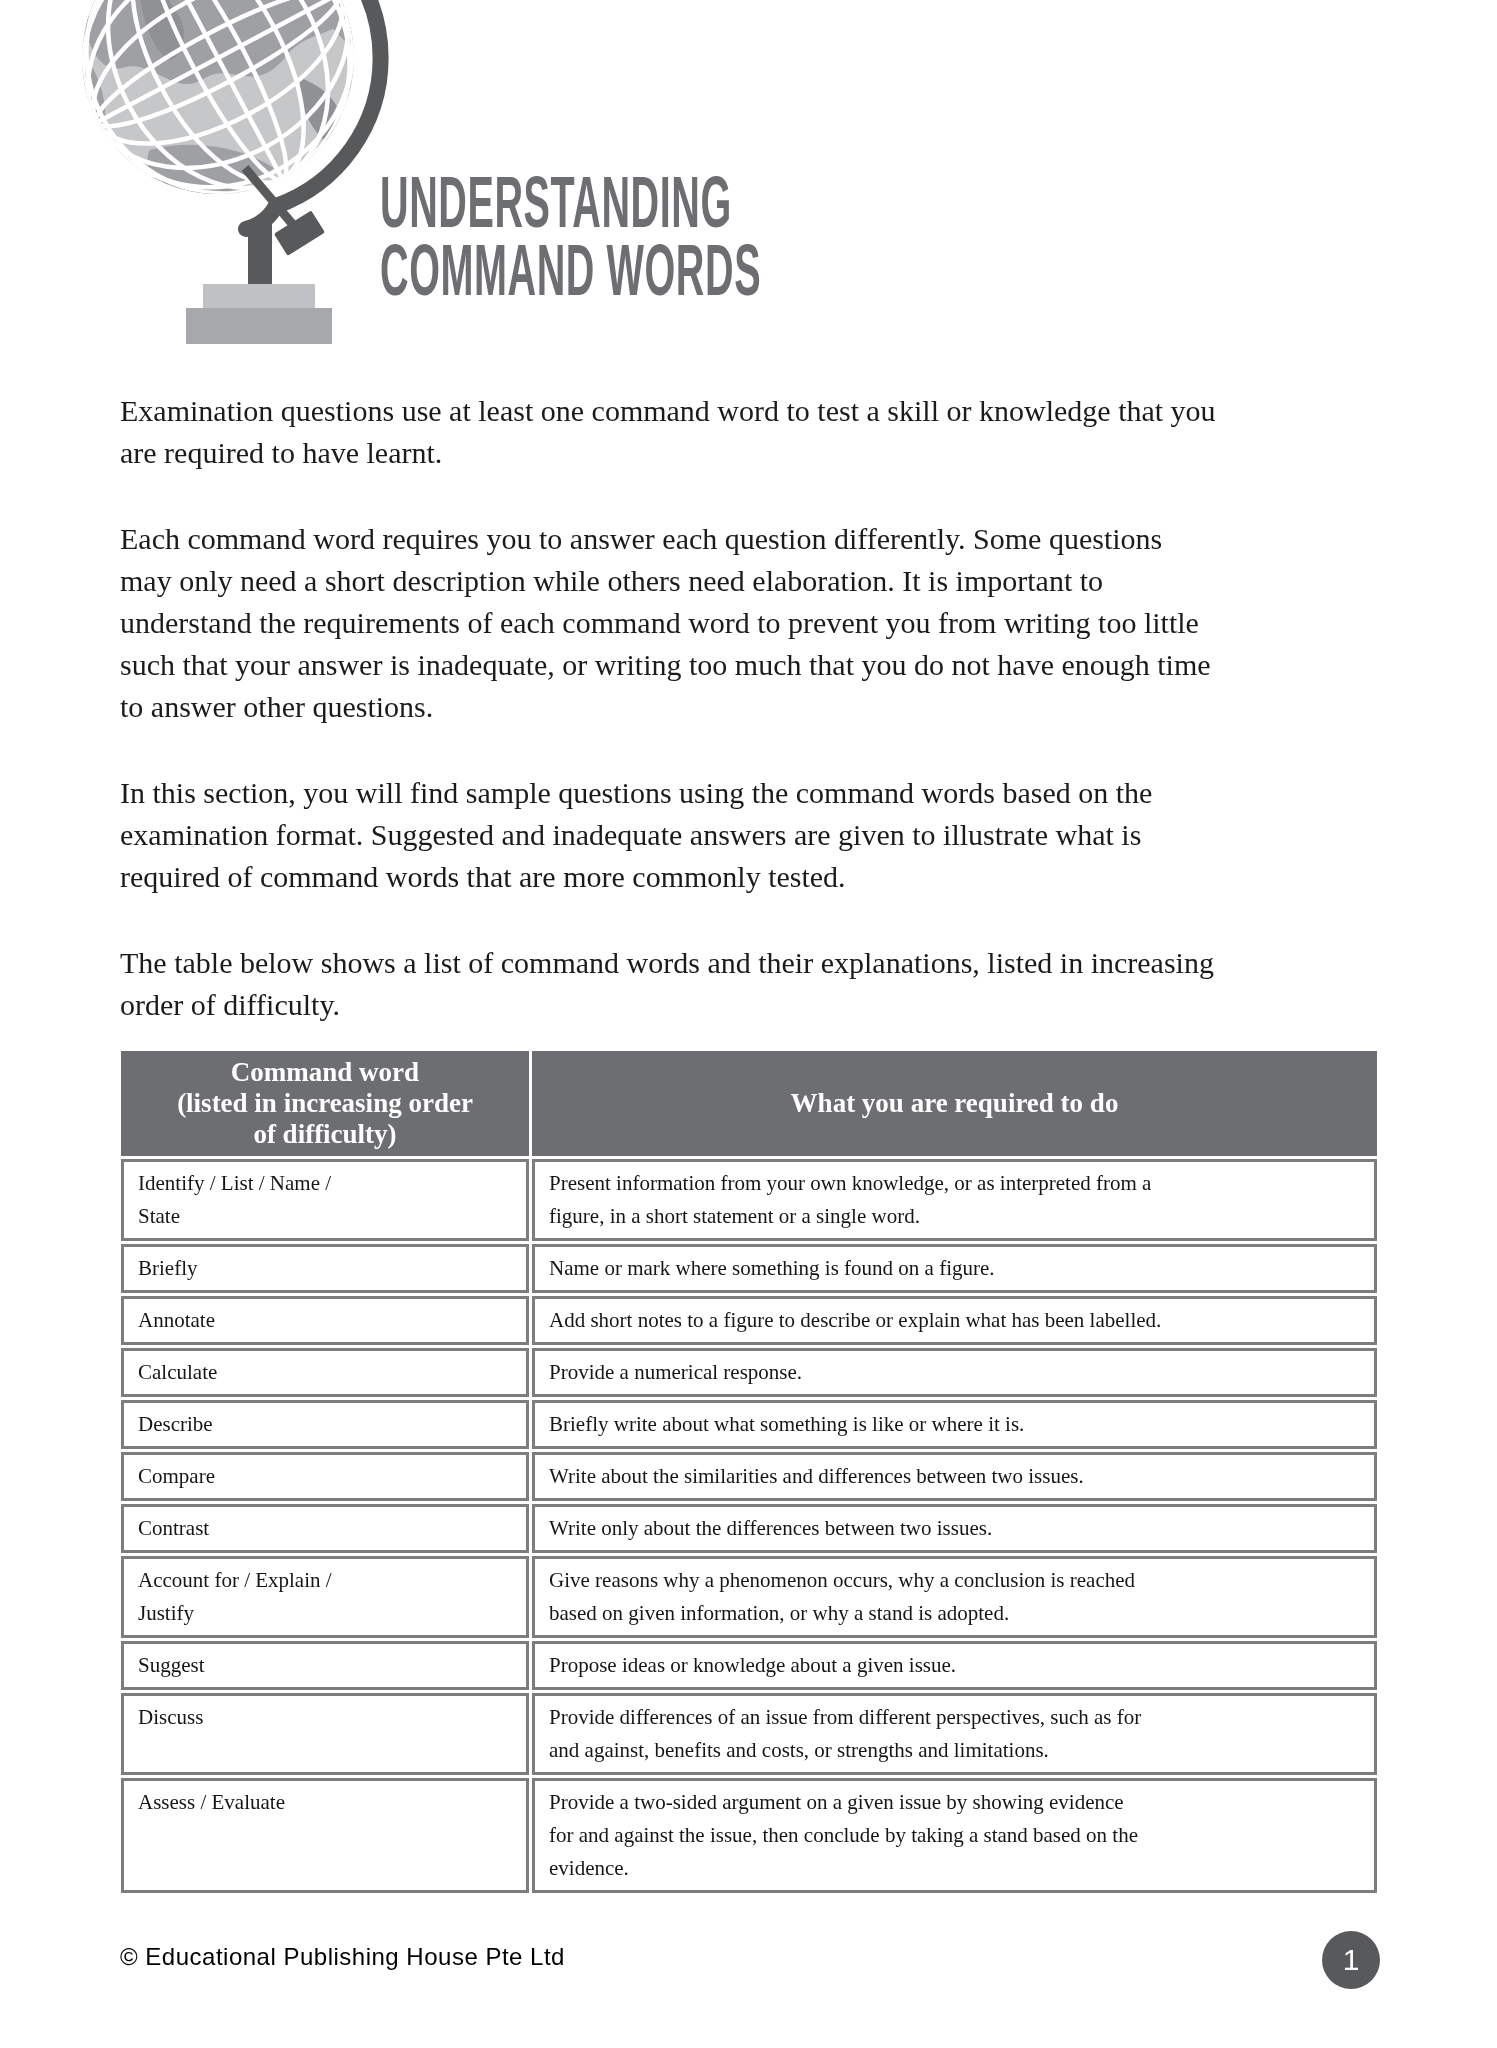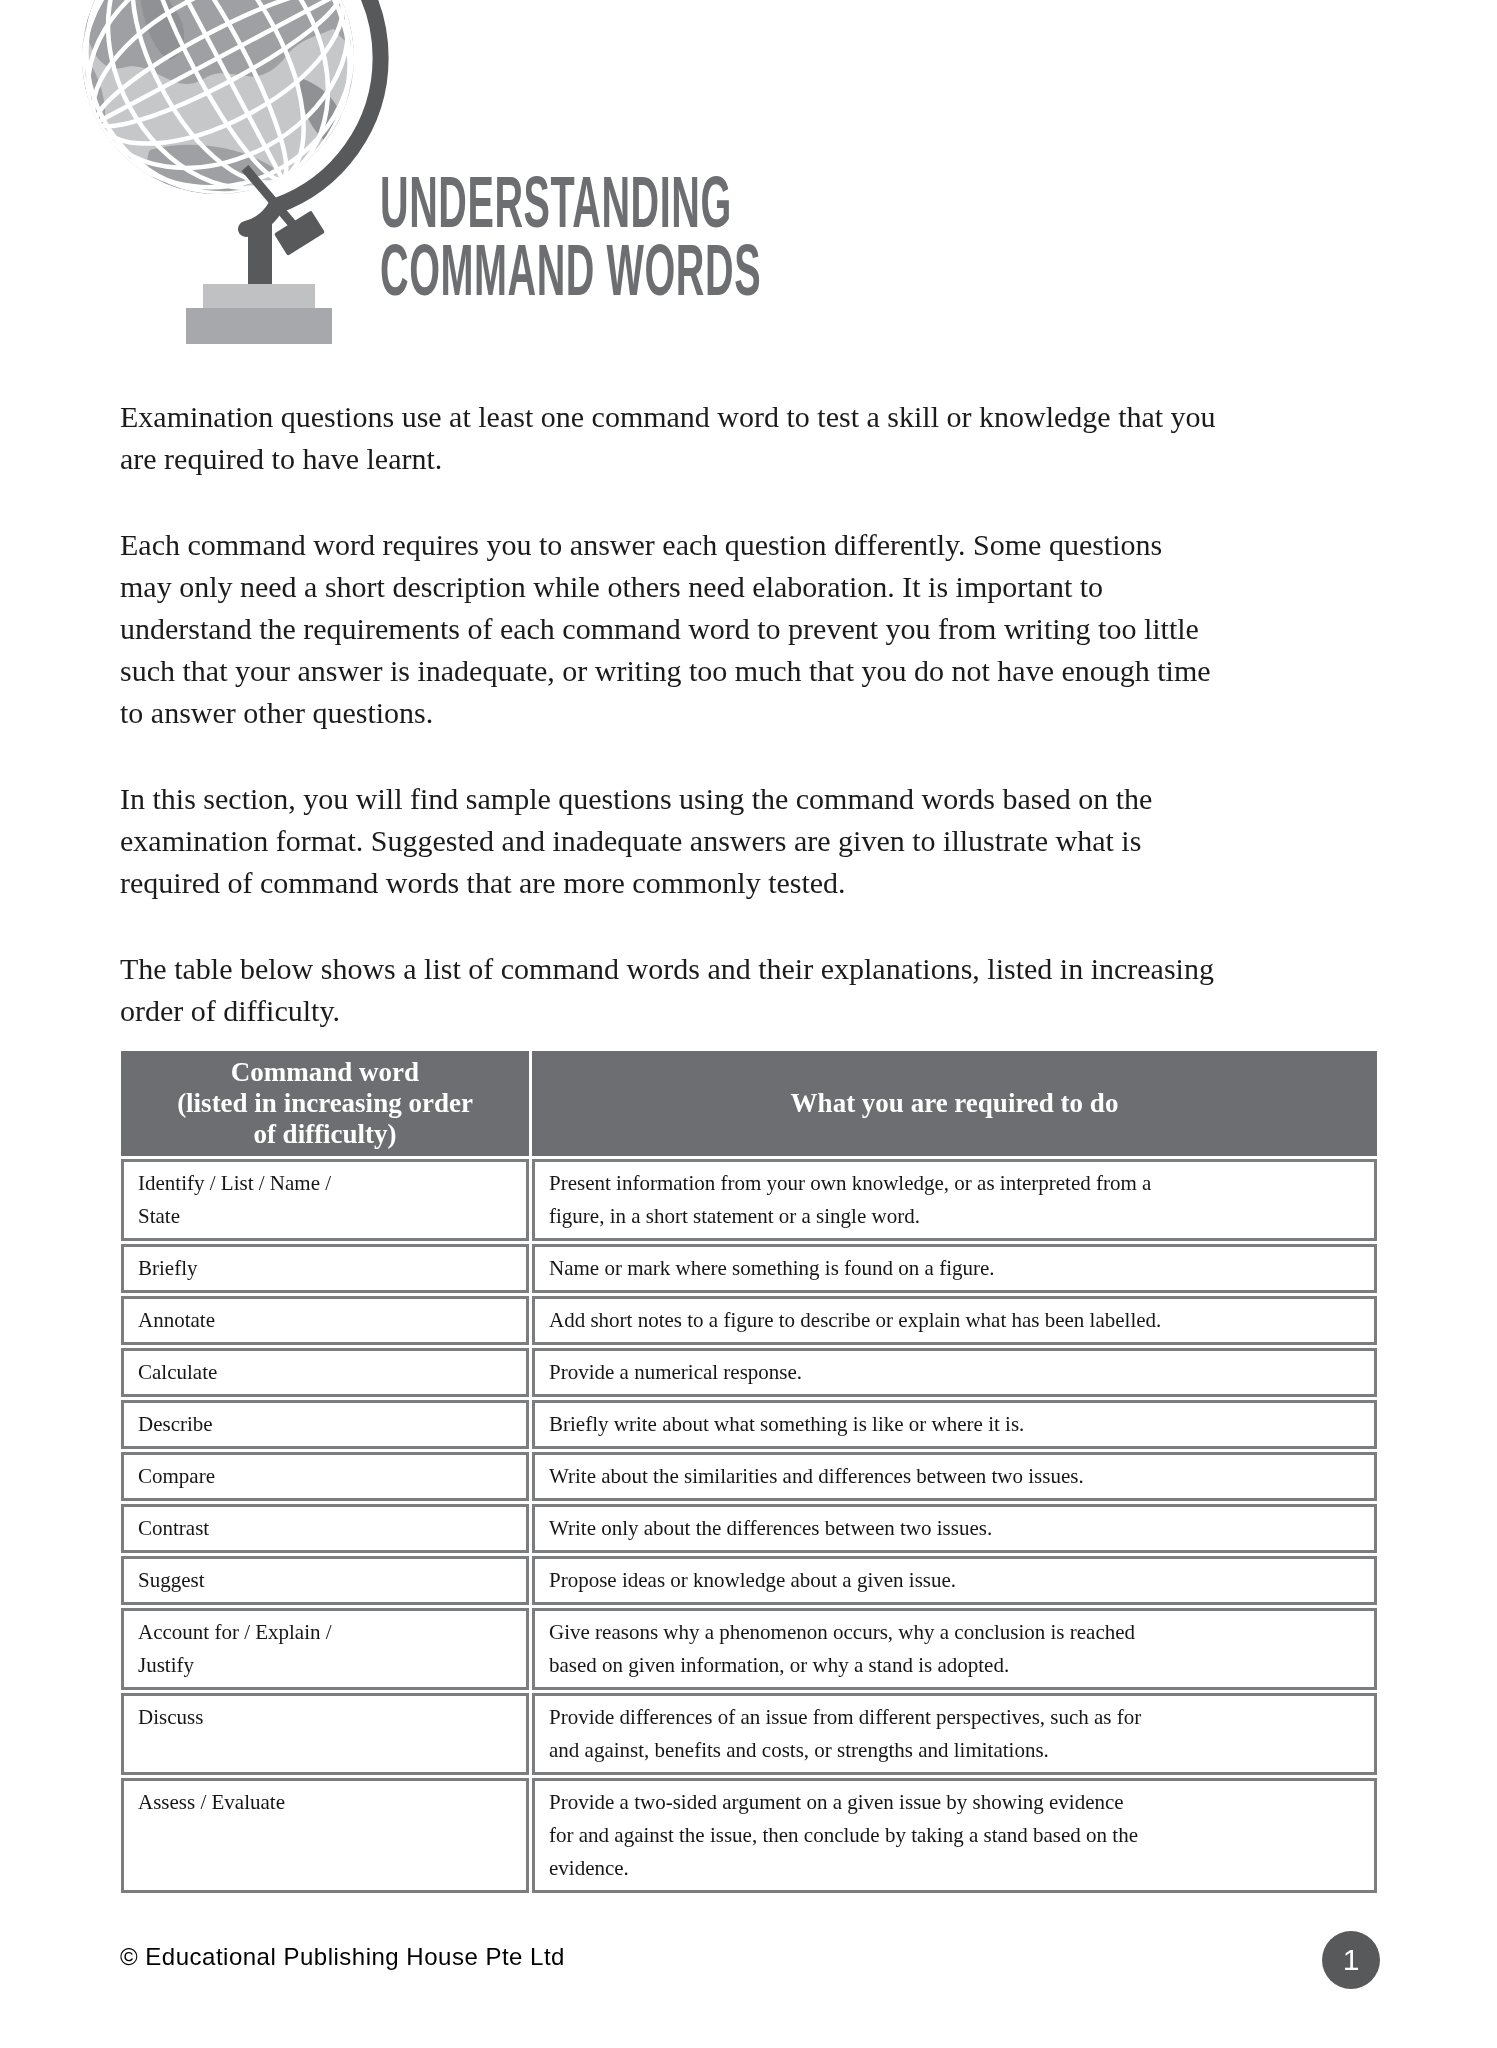--- a/index.html
+++ b/index.html
@@ -23,21 +23,21 @@
     transform:scaleX(0.55);
     transform-origin:0 0;
     white-space:pre;
   }
   
   .body-text{
     position:absolute;left:120px;top:390px;width:1300px;
     font-size:30px;line-height:42px;color:#1b1b1b;
   }
   .body-text p{
-    margin:6px 0 44px 0;
+    margin:0 0 44px 0;
     white-space:pre-line;
   }
   
   table.cmd{
     position:absolute;left:118px;top:1048px;width:1262px;
     border-collapse:separate;border-spacing:3px;
     table-layout:fixed;
   }
   table.cmd th{
     background:#6d6e71;color:#ffffff;
@@ -166,30 +166,30 @@
       </tr>
       <tr>
         <td>Compare</td>
         <td>Write about the similarities and differences between two issues.</td>
       </tr>
       <tr>
         <td>Contrast</td>
         <td>Write only about the differences between two issues.</td>
       </tr>
       <tr>
-        <td>Suggest</td>
-        <td>Propose ideas or knowledge about a given issue.</td>
-      </tr>
-      <tr>
         <td>Account for / Explain /
 Justify</td>
         <td>Give reasons why a phenomenon occurs, why a conclusion is reached
 based on given information, or why a stand is adopted.</td>
       </tr>
       <tr>
+        <td>Suggest</td>
+        <td>Propose ideas or knowledge about a given issue.</td>
+      </tr>
+      <tr>
         <td>Discuss</td>
         <td>Provide differences of an issue from different perspectives, such as for
 and against, benefits and costs, or strengths and limitations.</td>
       </tr>
       <tr>
         <td>Assess / Evaluate</td>
         <td>Provide a two-sided argument on a given issue by showing evidence
 for and against the issue, then conclude by taking a stand based on the
 evidence.</td>
       </tr>

